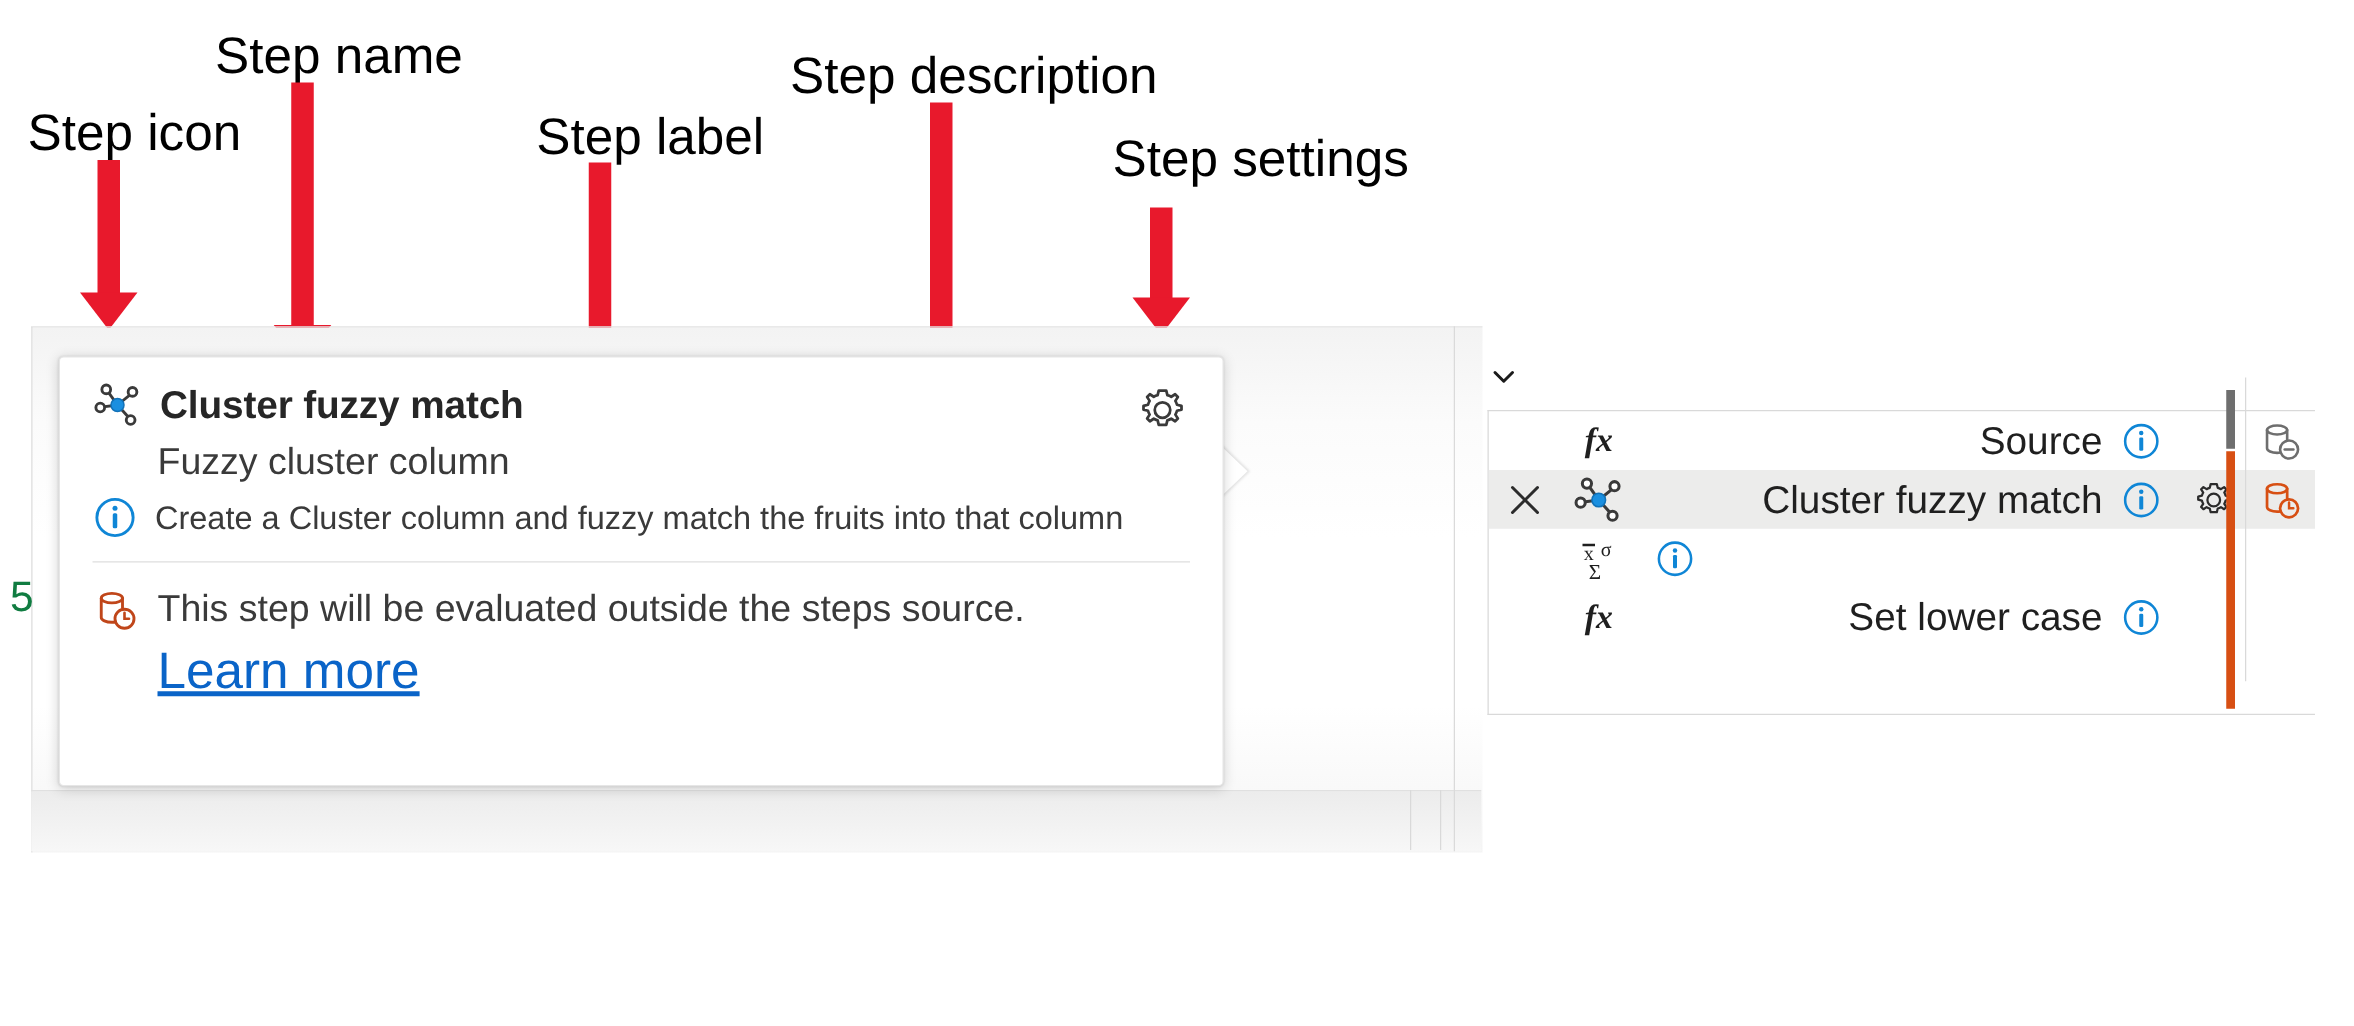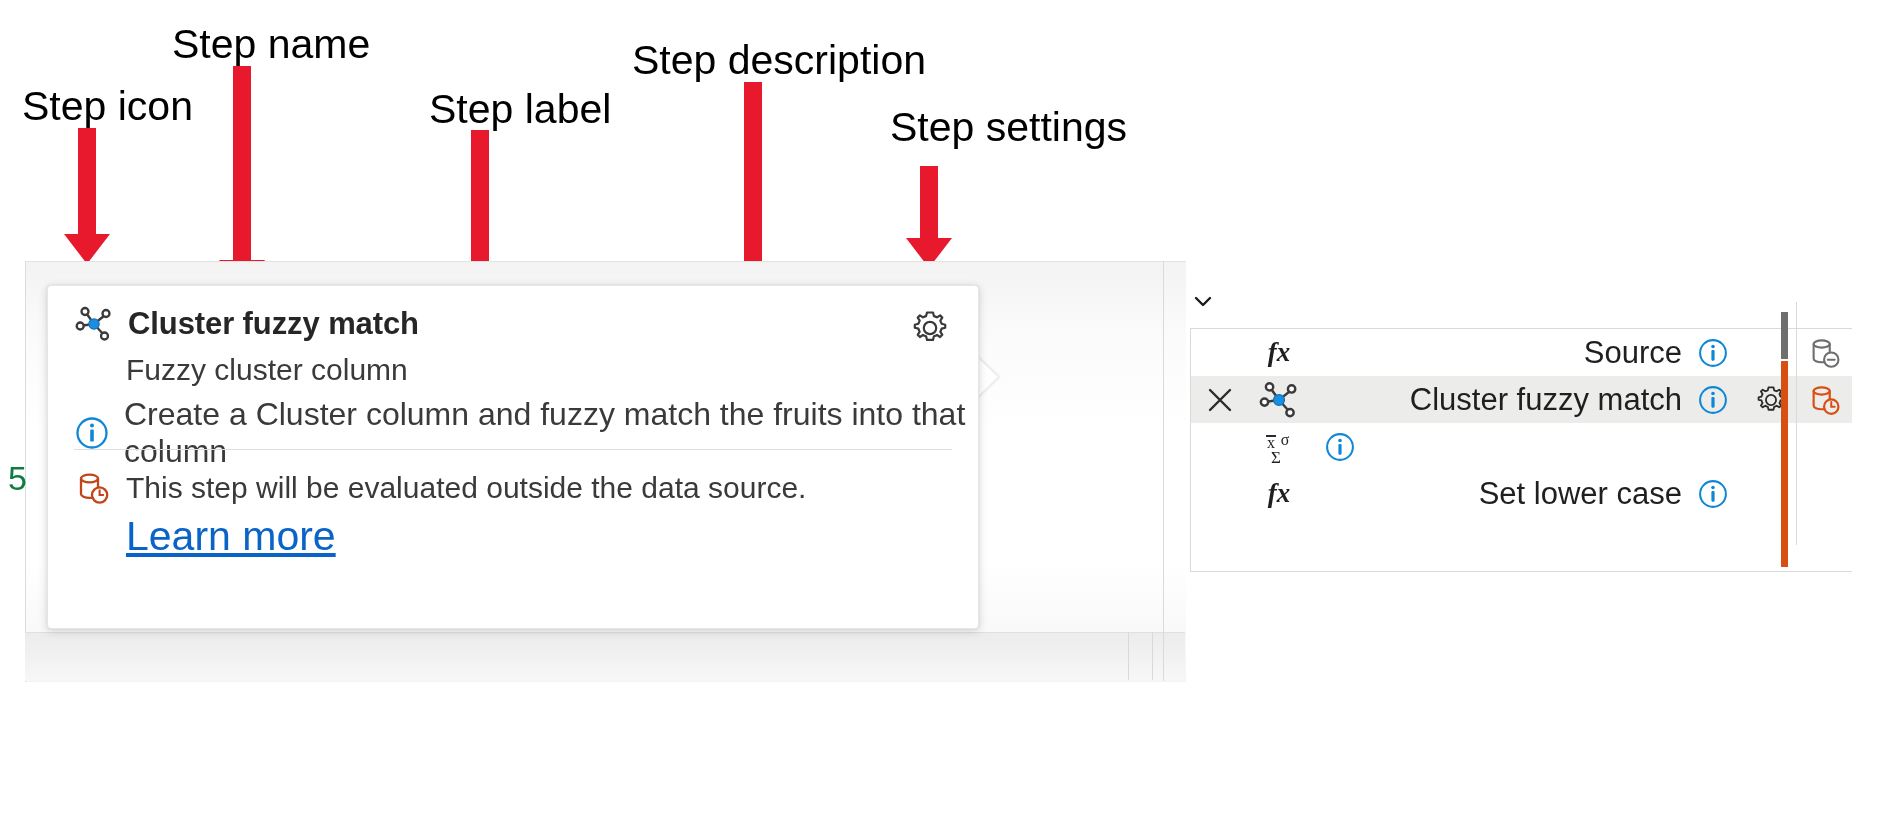--- a/index.html
+++ b/index.html
@@ -78,21 +78,21 @@
   #card-title-row{left:26px;top:18px;}
   #card-step-name{
     font-size:31px;font-weight:bold;color:#262626;margin-left:14px;letter-spacing:-.1px;
   }
   #card-settings-gear{position:absolute;right:26px;top:20px;cursor:pointer;}
 
   #card-step-label{
     position:absolute;left:78px;top:67px;font-size:30px;color:#3a3a3a;
   }
   #card-desc-row{left:26px;top:110px;}
-  #card-step-desc{font-size:32px;color:#3a3a3a;margin-left:14px;}
+  #card-step-desc{font-size:26px;color:#3a3a3a;margin-left:14px;}
 
   #card-divider{position:absolute;left:26px;top:163px;width:878px;height:1px;background:#dedede;}
 
   #card-folding-row{left:26px;top:183px;}
   #card-folding-text{font-size:30px;color:#3a3a3a;margin-left:14px;}
 
   #card-learn-more{
     position:absolute;left:78px;top:227px;font-size:41px;color:#0a64c8;
     text-decoration:underline;cursor:pointer;
   }
@@ -223,21 +223,21 @@
       <svg width="38" height="38" viewBox="0 0 38 38" aria-hidden="true">
         <g fill="none" stroke="#c0461a" stroke-width="2.3" stroke-linecap="round">
           <ellipse cx="15.5" cy="9.5" rx="8.5" ry="3.8"></ellipse>
           <path d="M7 9.5 V25 c0 2.1 3.8 3.8 8.5 3.8 c1.0 0 2.0-0.08 2.9-0.23"></path>
           <path d="M24 9.5 V17.4"></path>
         </g>
         <circle cx="25.6" cy="26" r="7.6" fill="none" stroke="#c0461a" stroke-width="2.3"></circle>
         <path d="M25.6 21.2 V26 h3.6" fill="none" stroke="#c0461a" stroke-width="2.1" stroke-linecap="round"></path>
       </svg>
     </span>
-    <span id="card-folding-text">This step will be evaluated outside the data source.</span>
+    <span id="card-folding-text">This step will be evaluated outside the steps source.</span>
   </div>
 
   <a id="card-learn-more">Learn more</a>
 </div>
 
 <div id="applied-steps-panel">
   <div id="applied-steps-header">
     <span style="display:flex;">
       <svg width="26" height="26" viewBox="0 0 26 26" aria-hidden="true">
         <path d="M6 10 L13 17 L20 10" fill="none" stroke="#1b1b1b" stroke-width="2.4" stroke-linecap="round" stroke-linejoin="round"></path>

